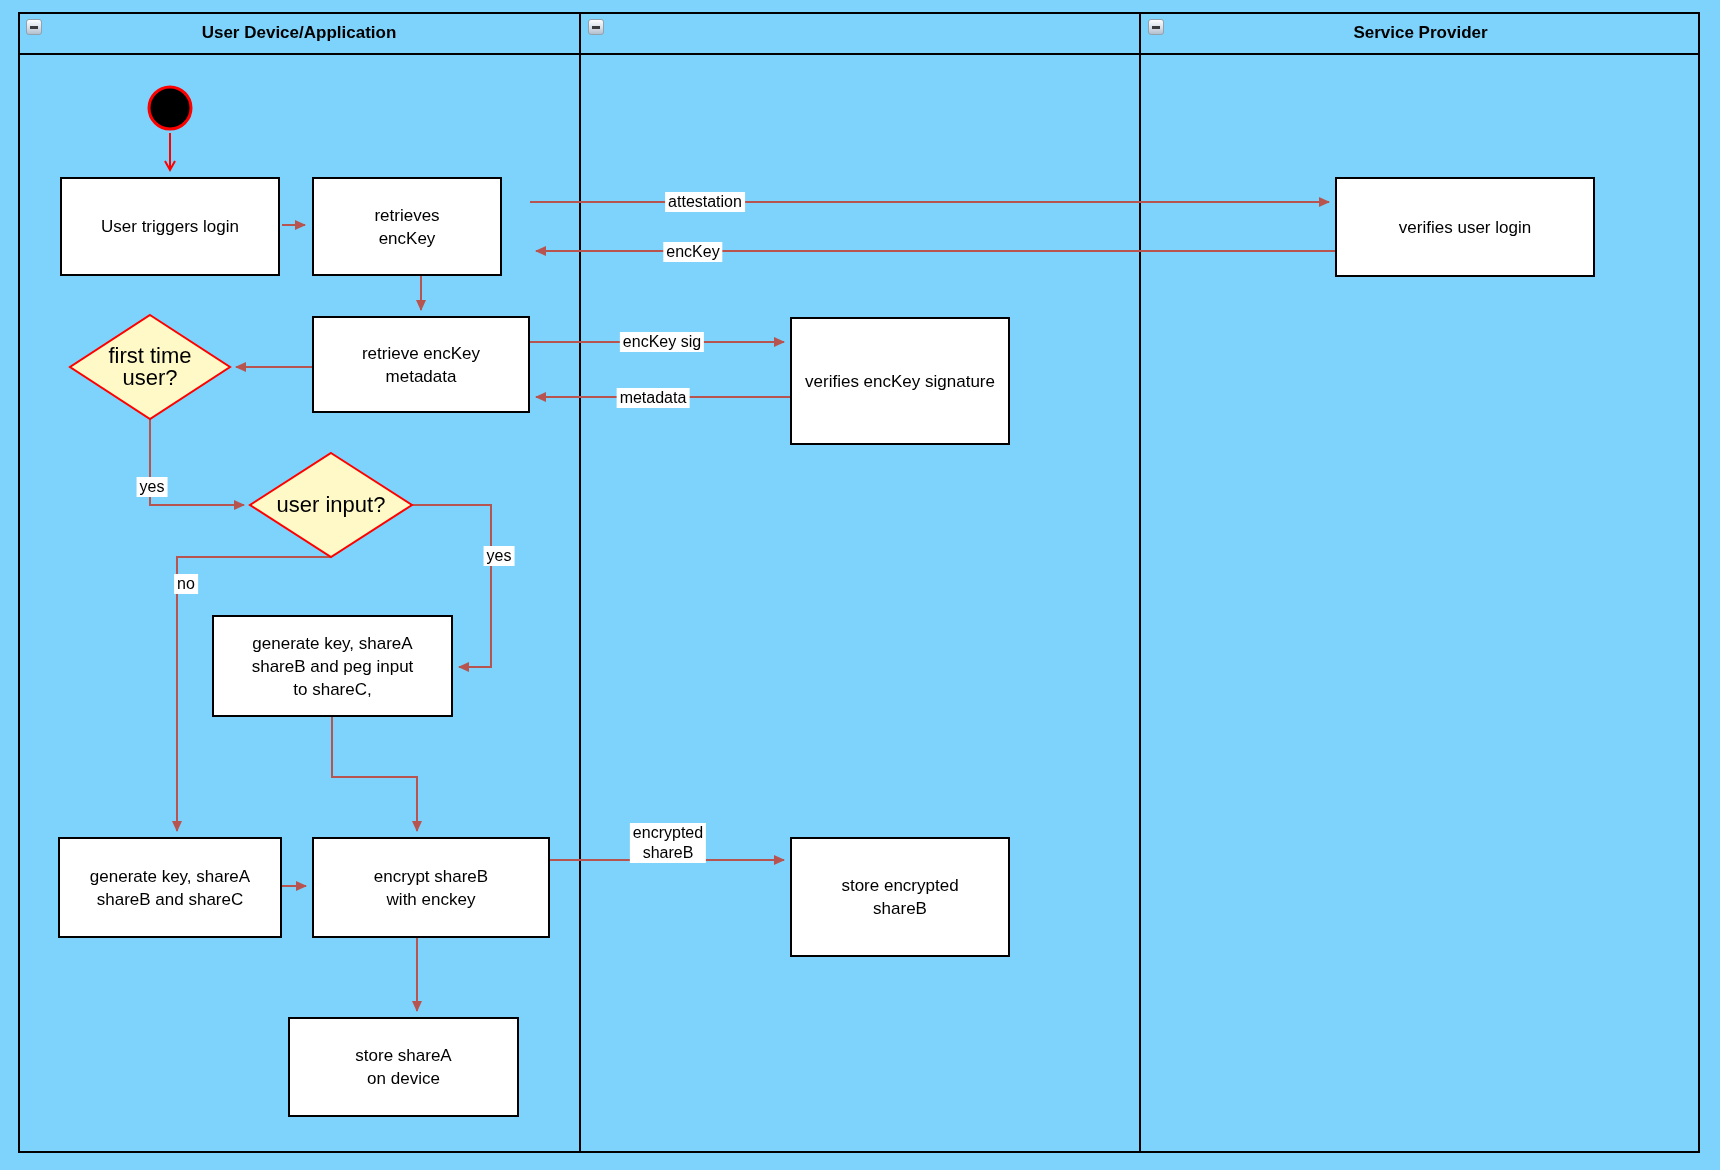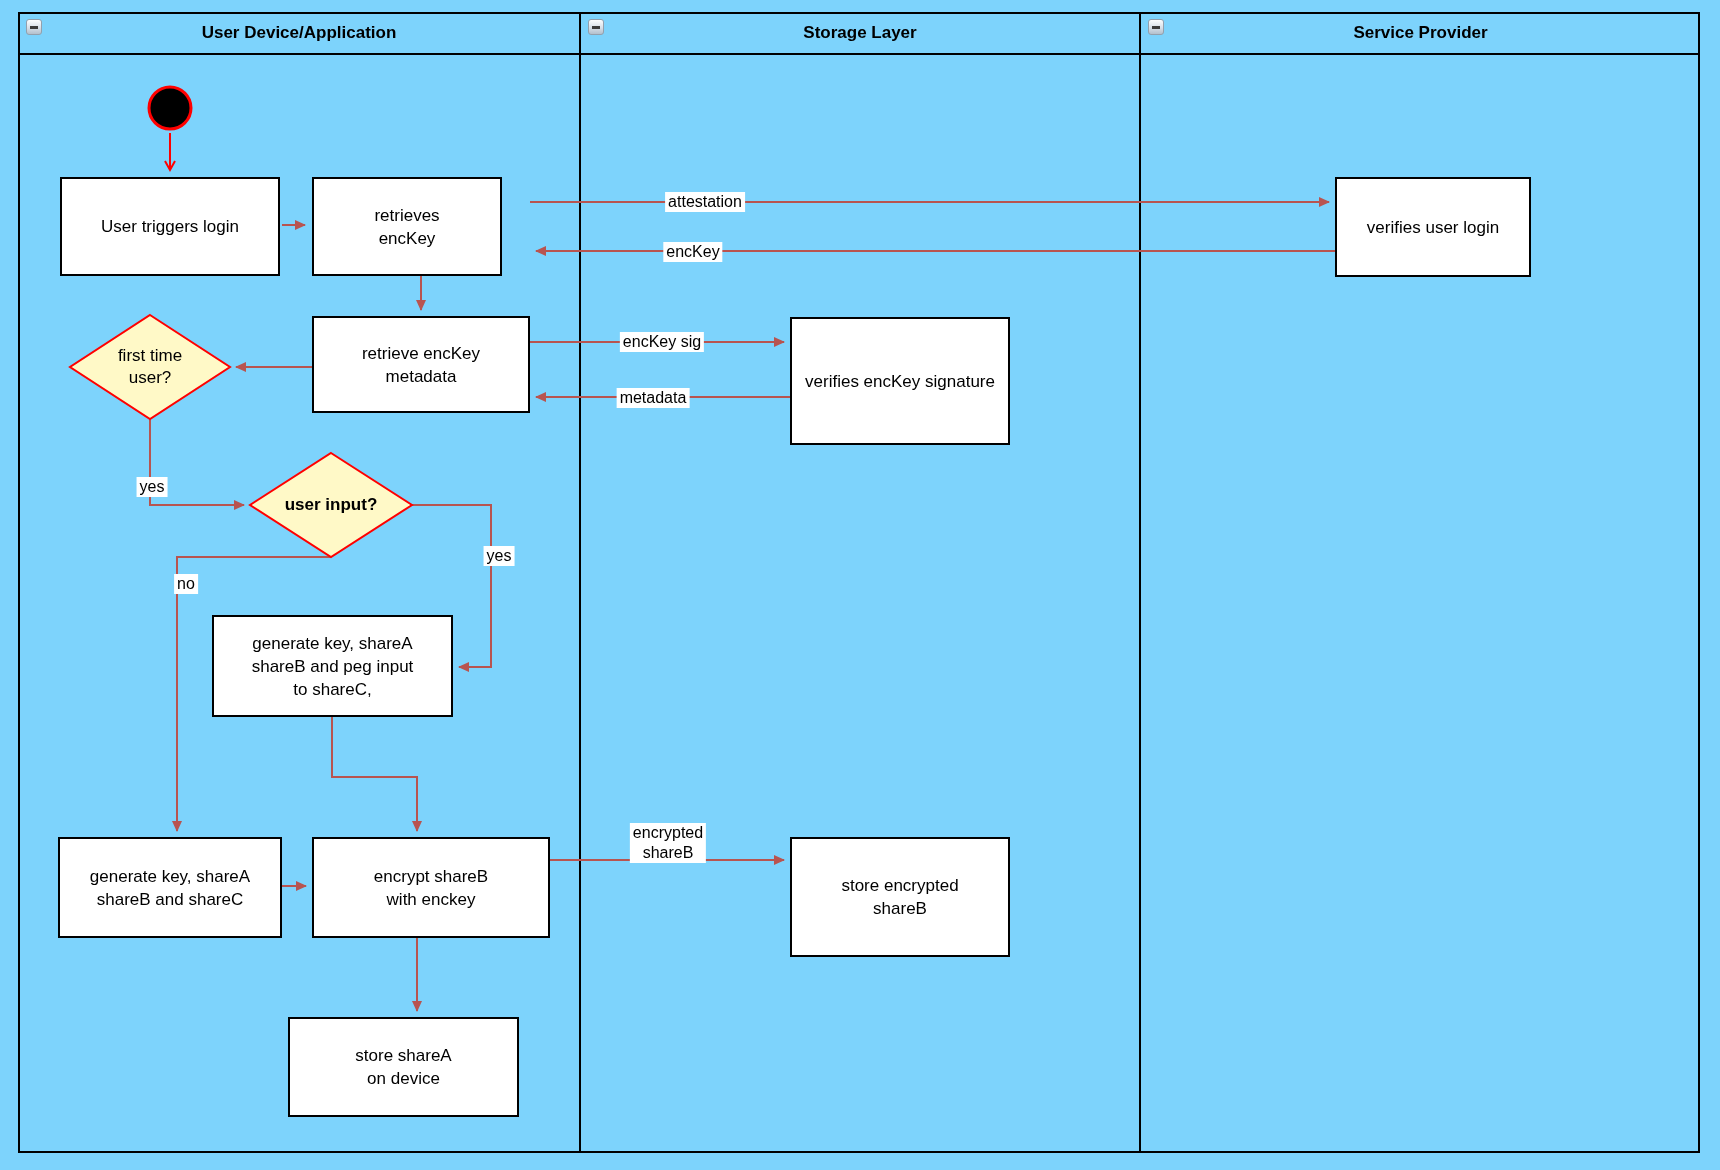--- a/index.html
+++ b/index.html
@@ -18,39 +18,36 @@
                   background:linear-gradient(180deg,#fdfeff 0%,#d7dfe8 55%,#b3c0cd 100%); }
   .collapse-btn::after { content:""; position:absolute; left:3px; right:3px; top:6px; height:3px; background:#3c3c3c; }
 
   svg.wires { position:absolute; left:0; top:0; }
 
   .node { position:absolute; box-sizing:border-box; background:#fff; border:2px solid #000;
           display:flex; align-items:center; justify-content:center; text-align:center;
           font-size:17px; line-height:23px; }
   .node .lbl, .dlabel .lbl { white-space:pre-line; }
   .dlabel { position:absolute; display:flex; align-items:center; justify-content:center;
-            text-align:center; font-size:17px; line-height:22px; }
+            text-align:center; font-size:22px; line-height:22px; }
   .edge-label { position:absolute; transform:translate(-50%,-50%); background:#fff; padding:0 3px;
                 font-size:16px; line-height:20px; text-align:center; white-space:pre-line; }
 </style>
 </head>
 <body>
 
 <div id="canvas">
 
   <div class="frame"></div>
   <div class="vline" style="left:579px;"></div>
   <div class="vline" style="left:1139px;"></div>
   <div class="hline"></div>
 
   <div class="lane-title" style="left:18px;  top:12px; width:562px;">
     <span>User Device/Application</span>
-  </div>
-  <div class="lane-title" style="left:581px; top:12px; width:558px;">
-    <span>Storage Layer</span>
   </div>
   <div class="lane-title" style="left:1141px;top:12px; width:559px;">
     <span>Service Provider</span>
   </div>
 
   <div class="collapse-btn" style="left:26px;  top:19px;"></div>
   <div class="collapse-btn" style="left:588px; top:19px;"></div>
   <div class="collapse-btn" style="left:1148px;top:19px;"></div>
 
   <svg class="wires" width="1720" height="1170" viewBox="0 0 1720 1170">
@@ -115,29 +112,29 @@
     <span class="lbl">store shareA
 on device</span>
   </div>
   <div class="node" style="left:790px; top:837px; width:220px; height:120px;">
     <span class="lbl">store encrypted
 shareB</span>
   </div>
   <div class="node" style="left:790px; top:317px; width:220px; height:128px; white-space:nowrap;">
     <span class="lbl">verifies encKey signature</span>
   </div>
-  <div class="node" style="left:1335px; top:177px; width:196px; height:100px;">
+  <div class="node" style="left:1335px; top:177px; width:260px; height:100px;">
     <span class="lbl">verifies user login</span>
   </div>
 
   <div class="dlabel" style="left:70px; top:315px; width:160px; height:104px;">
     <span class="lbl">first time
 user?</span>
   </div>
-  <div class="dlabel" style="left:250px; top:453px; width:162px; height:104px;font-weight:bold;">
+  <div class="dlabel" style="left:250px; top:453px; width:162px; height:104px;">
     <span class="lbl">user input?</span>
   </div>
 
   <div class="edge-label" style="left:705px; top:202px;">attestation</div>
   <div class="edge-label" style="left:693px; top:252px;">encKey</div>
   <div class="edge-label" style="left:662px; top:342px;">encKey sig</div>
   <div class="edge-label" style="left:653px; top:398px;">metadata</div>
   <div class="edge-label" style="left:668px; top:843px;">encrypted
 shareB</div>
   <div class="edge-label" style="left:152px; top:487px;">yes</div>

